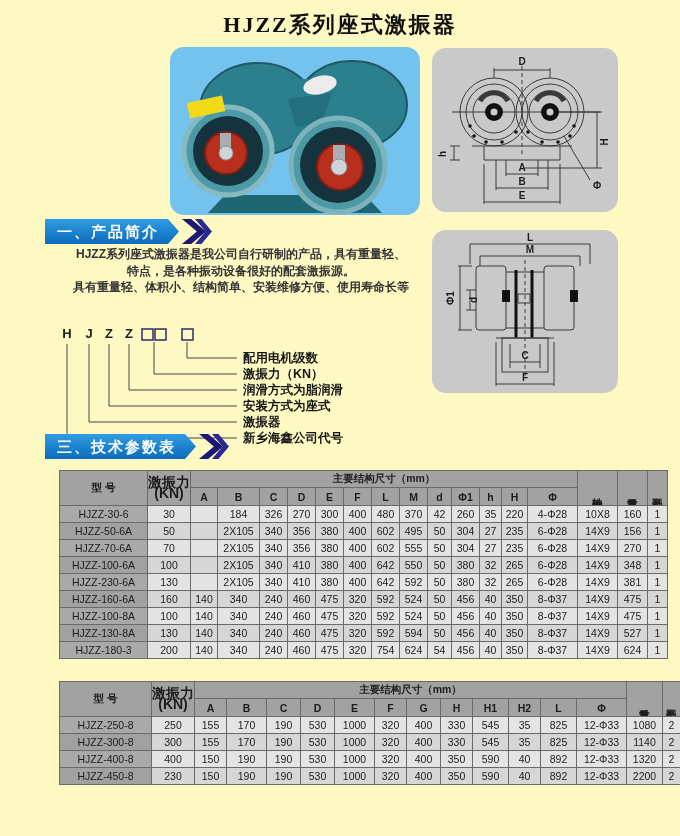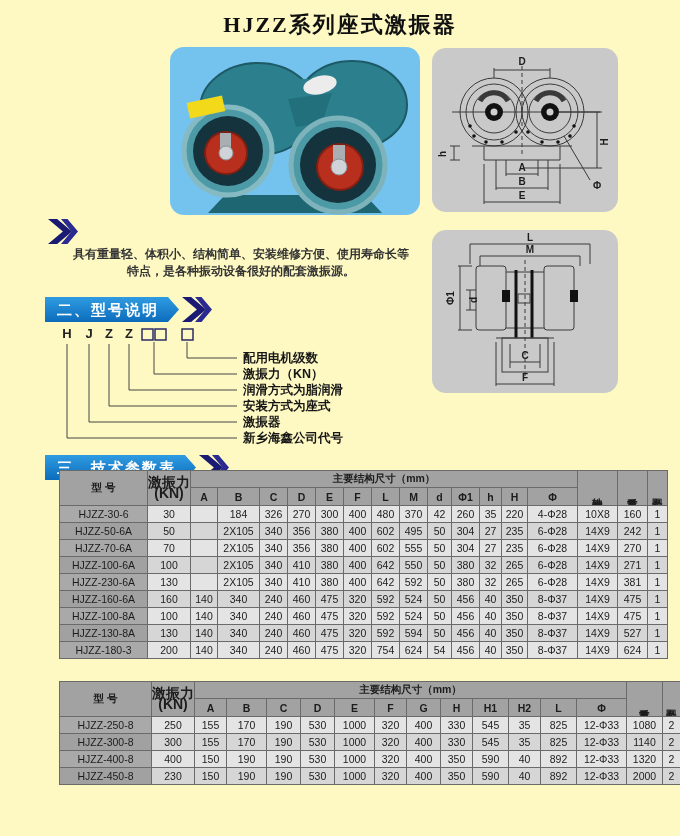--- a/index.html
+++ b/index.html
@@ -176,34 +176,31 @@
         <text x="98" y="23">M</text>
         <text transform="translate(22,68) rotate(-90)">Φ1</text>
         <text transform="translate(45,70) rotate(-90)">d</text>
         <text x="93" y="129">C</text>
         <text x="93" y="151">F</text>
       </g>
     </svg>
   </div>
 
   <div class="banner" style="top:219px;">
+    <span class="banner-label">一、产品简介</span>
     <span class="chev"></span>
     <span class="chev small"></span>
   </div>
 
   <div class="intro">
+    <div>HJZZ系列座式激振器是我公司自行研制的产品，具有重量轻、</div>
+    <div>特点，是各种振动设备很好的配套激振源。</div>
     <div>具有重量轻、体积小、结构简单、安装维修方便、使用寿命长等</div>
-    <div>特点，是各种振动设备很好的配套激振源。</div>
   </div>
 
-  <div class="banner" style="top:297px;">
-    <span class="banner-label">二、型号说明</span>
-    <span class="chev"></span>
-    <span class="chev small"></span>
-  </div>
 
   <svg class="model-diagram" width="360" height="126" viewBox="0 0 360 126">
     <g fill="#222" font-size="13" font-weight="700" text-anchor="middle">
       <text x="22" y="12">H</text>
       <text x="44" y="12">J</text>
       <text x="64" y="12">Z</text>
       <text x="84" y="12">Z</text>
     </g>
     <g stroke="#2b2b66" fill="none" stroke-width="1.5">
       <rect x="97" y="3" width="11" height="11"></rect>
@@ -221,21 +218,21 @@
     <g fill="#161616" font-size="12.5" font-weight="600">
       <text x="198" y="36">配用电机级数</text>
       <text x="198" y="52">激振力（KN）</text>
       <text x="198" y="68">润滑方式为脂润滑</text>
       <text x="198" y="84">安装方式为座式</text>
       <text x="198" y="100">激振器</text>
       <text x="198" y="116">新乡海鑫公司代号</text>
     </g>
   </svg>
 
-  <div class="banner" style="top:455px;">
+  <div class="banner" style="top:434px;">
     <span class="banner-label">三、技术参数表</span>
     <span class="chev"></span>
     <span class="chev small"></span>
   </div>
 
   <table class="spec-table t1">
     <colgroup>
       <col style="width:88px">
         <col style="width:40px">
       <col style="width:27px">
@@ -314,21 +311,21 @@
           <td>380</td>
           <td>400</td>
           <td>602</td>
           <td>495</td>
           <td>50</td>
           <td>304</td>
           <td>27</td>
           <td>235</td>
           <td>6-Φ28</td>
           <td>14X9</td>
-          <td>242</td>
+          <td>156</td>
           <td>1</td>
         </tr>
         <tr>
           <td class="model-cell">HJZZ-70-6A</td>
           <td>70</td>
           <td></td>
           <td>2X105</td>
           <td>340</td>
           <td>356</td>
           <td>380</td>
@@ -354,21 +351,21 @@
           <td>380</td>
           <td>400</td>
           <td>642</td>
           <td>550</td>
           <td>50</td>
           <td>380</td>
           <td>32</td>
           <td>265</td>
           <td>6-Φ28</td>
           <td>14X9</td>
-          <td>271</td>
+          <td>348</td>
           <td>1</td>
         </tr>
         <tr>
           <td class="model-cell">HJZZ-230-6A</td>
           <td>130</td>
           <td></td>
           <td>2X105</td>
           <td>340</td>
           <td>410</td>
           <td>380</td>
@@ -575,19 +572,19 @@
           <td>190</td>
           <td>530</td>
           <td>1000</td>
           <td>320</td>
           <td>400</td>
           <td>350</td>
           <td>590</td>
           <td>40</td>
           <td>892</td>
           <td>12-Φ33</td>
-          <td>2000</td>
+          <td>2200</td>
           <td>2</td>
         </tr>
       </tbody>
   </table>
 
 </div>
 
 </body></html>

